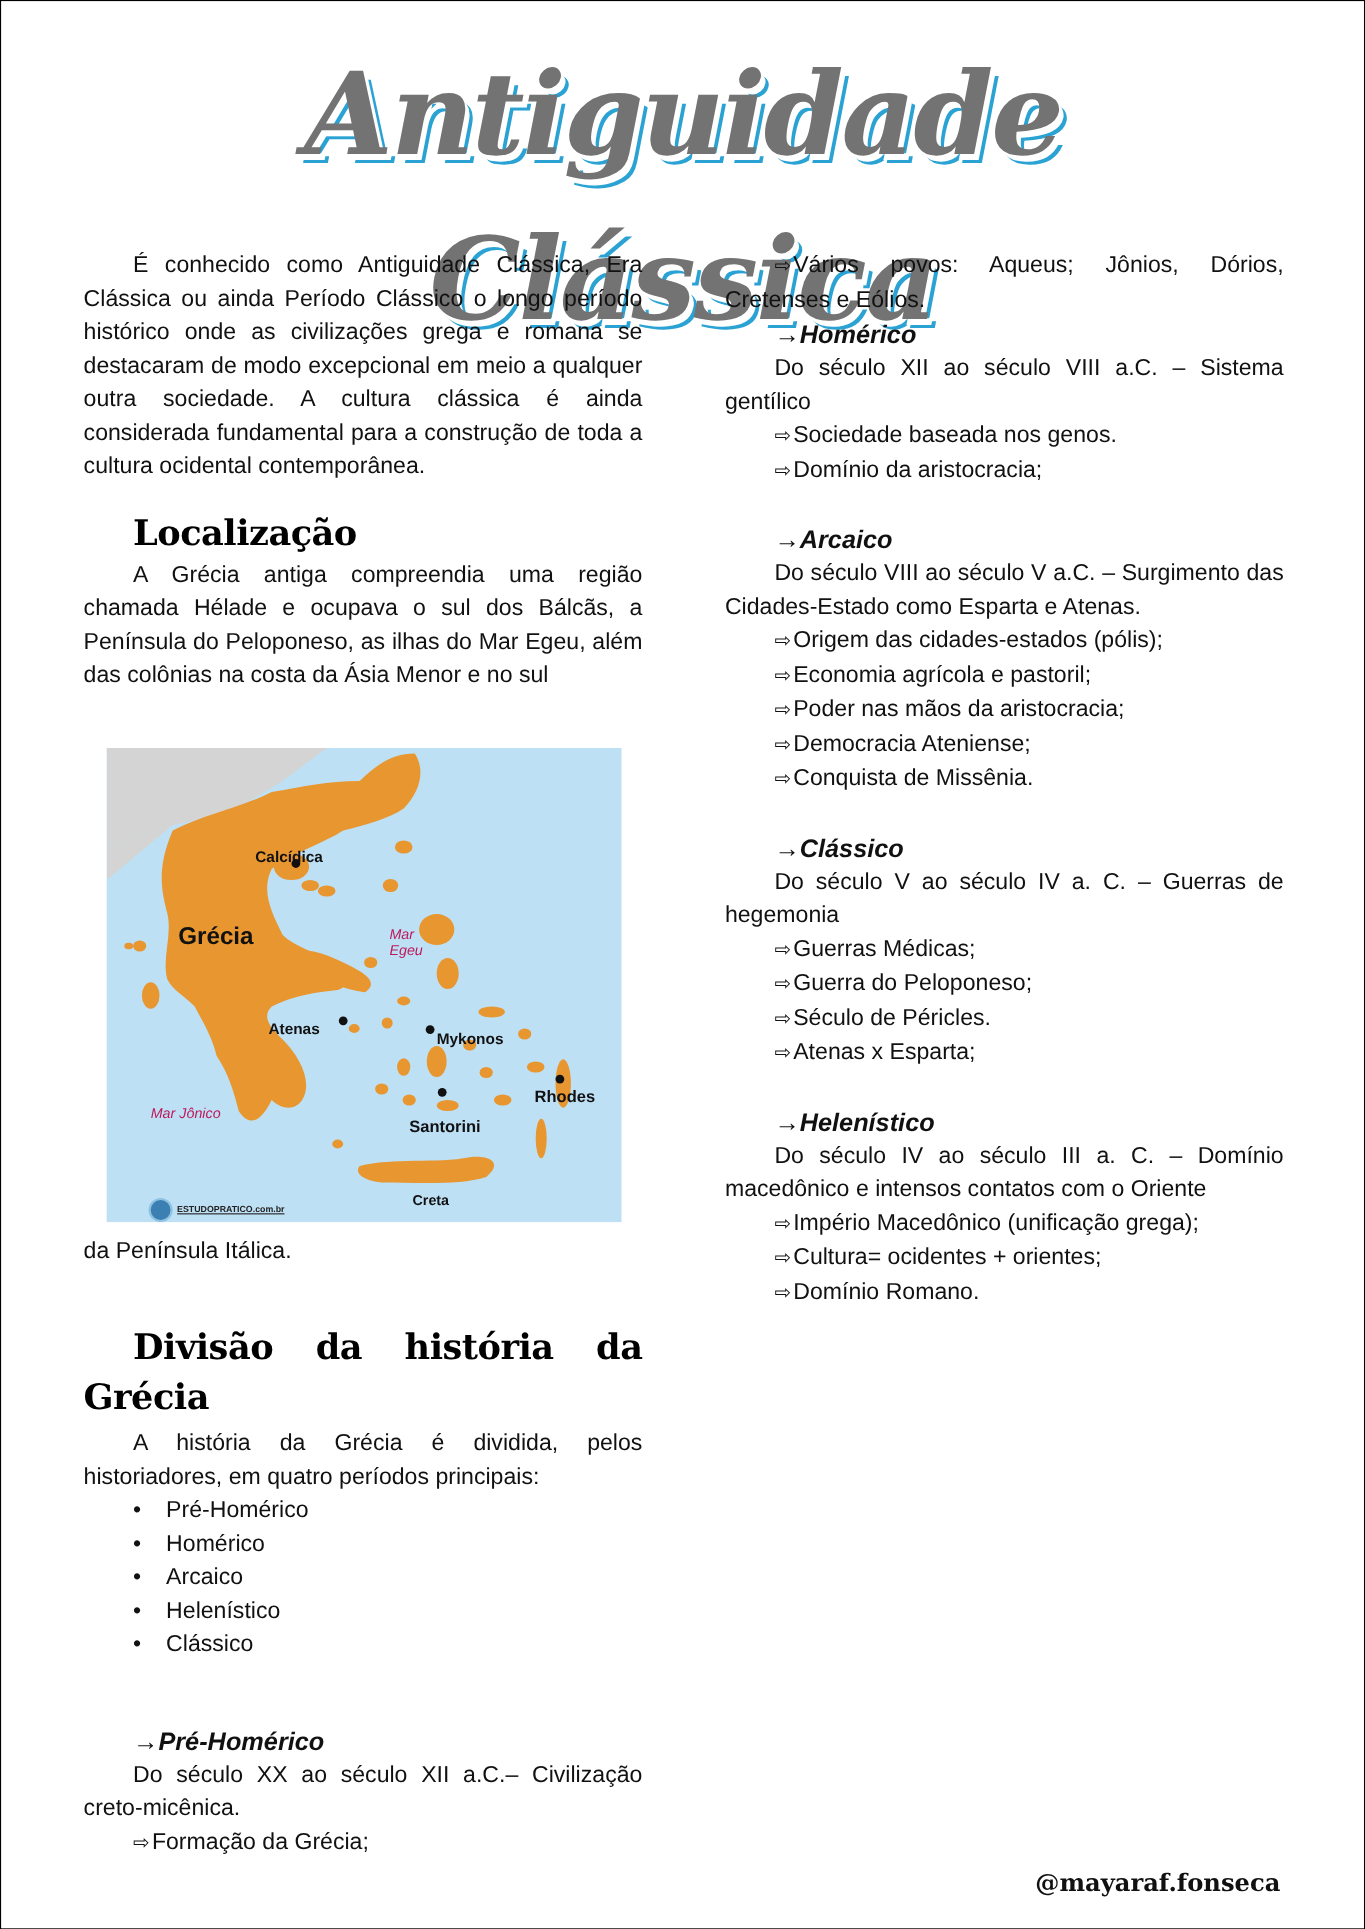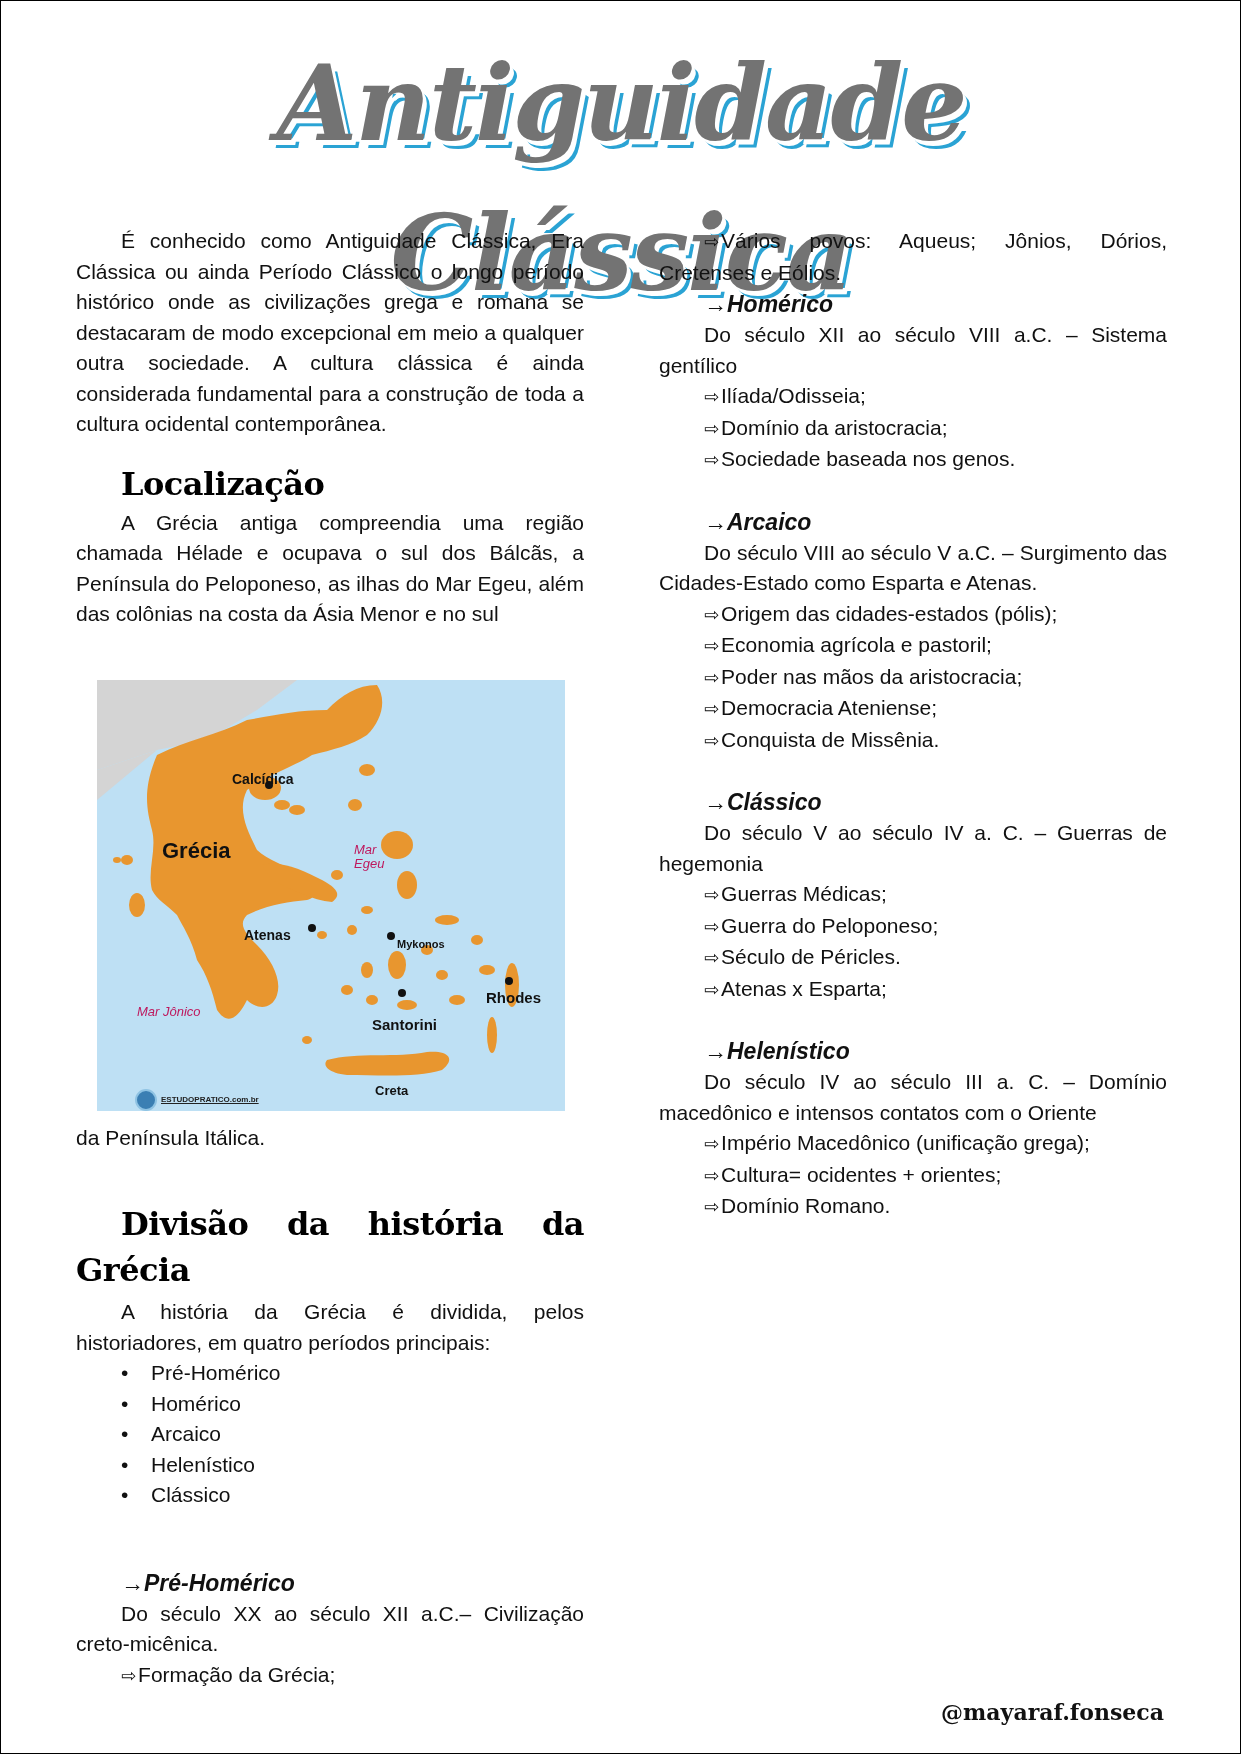--- a/index.html
+++ b/index.html
@@ -105,21 +105,21 @@
         <circle cx="172" cy="105" r="4" fill="#111"></circle>
         <circle cx="215" cy="248" r="4" fill="#111"></circle>
         <circle cx="294" cy="256" r="4" fill="#111"></circle>
         <circle cx="305" cy="313" r="4" fill="#111"></circle>
         <circle cx="412" cy="301" r="4" fill="#111"></circle>
       </svg>
 
       <span class="map-label" style="left:135px; top:84px; font-size:14px;">Calcídica</span>
       <span class="map-label" style="left:65px; top:156px; font-size:22px;">Grécia</span>
       <span class="map-label" style="left:147px; top:240px; font-size:14px;">Atenas</span>
-      <span class="map-label" style="left:300px; top:249px; font-size:11px;">Mykonos</span>
+      <span class="map-label" style="left:300px; top:249px; font-size:14px;">Mykonos</span>
       <span class="map-label" style="left:275px; top:330px; font-size:15px;">Santorini</span>
       <span class="map-label" style="left:389px; top:303px; font-size:15px;">Rhodes</span>
       <span class="map-label" style="left:278px; top:396px; font-size:13px;">Creta</span>
 
       <div class="map-sea" style="left:257px; top:163px;">
         <div>Mar</div>
         <div>Egeu</div>
       </div>
       <div class="map-sea" style="left:40px; top:325px;">Mar Jônico</div>
 
@@ -158,23 +158,22 @@
 
   <div class="col right">
     <p class="indent">
       <span class="arrow-glyph">⇨</span><span>Vários povos: Aqueus; Jônios, Dórios, Cretenses e Eólios.</span>
     </p>
 
     <div class="period-title">
       <span>→</span><span>Homérico</span>
     </div>
     <p class="indent">Do século XII ao século VIII a.C. – Sistema gentílico</p>
-    <p class="sub"><span class="arrow-glyph">⇨</span><span>Ilíada/Odisseia;</span></p>
+    <p class="sub"><span class="arrow-glyph">⇨</span><span>Sociedade baseada nos genos.</span></p>
     <p class="sub"><span class="arrow-glyph">⇨</span><span>Domínio da aristocracia;</span></p>
-    <p class="sub"><span class="arrow-glyph">⇨</span><span>Sociedade baseada nos genos.</span></p>
 
     <div class="gap"></div>
     <div class="period-title">
       <span>→</span><span>Arcaico</span>
     </div>
     <p class="indent">Do século VIII ao século V a.C. – Surgimento das Cidades-Estado como Esparta e Atenas.</p>
     <p class="sub"><span class="arrow-glyph">⇨</span><span>Origem das cidades-estados (pólis);</span></p>
     <p class="sub"><span class="arrow-glyph">⇨</span><span>Economia agrícola e pastoril;</span></p>
     <p class="sub"><span class="arrow-glyph">⇨</span><span>Poder nas mãos da aristocracia;</span></p>
     <p class="sub"><span class="arrow-glyph">⇨</span><span>Democracia Ateniense;</span></p>

